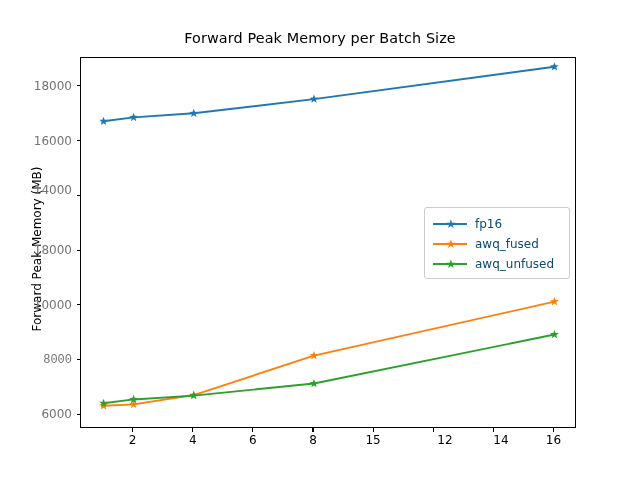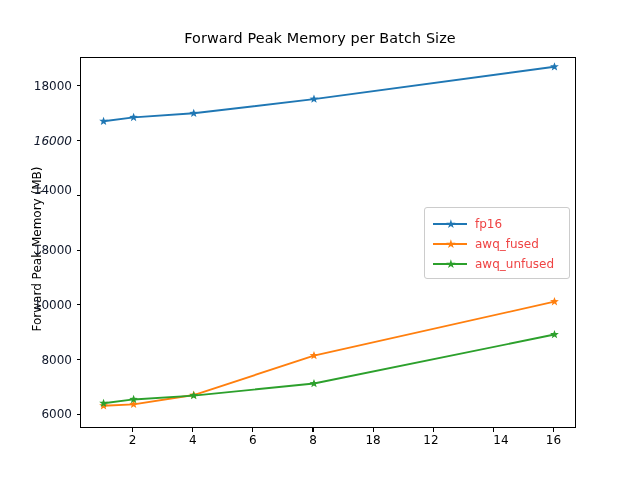--- a/index.html
+++ b/index.html
@@ -47,21 +47,21 @@
     width: 496px;
     height: 371px;
     overflow: visible;
   }
   .ytick-label {
     position: absolute;
     right: 0;
     width: 64px;
     text-align: right;
     font-size: 12px;
-    color: #0f172a;
+    color: #737373;
     transform: translateY(-50%);
   }
   .ytick-mark {
     position: absolute;
     width: 3.5px;
     height: 1.1px;
     background: #000000;
   }
   .xtick-label {
     position: absolute;
@@ -135,58 +135,58 @@
     left: 12px;
     top: 1px;
     width: 12px;
     height: 12px;
     font-size: 12px;
     line-height: 12px;
     text-align: center;
   }
   .legend-label {
     font-size: 12px;
-    color: #ef4444;
+    color: #0c4a6e;
     white-space: nowrap;
   }
 </style>
 </head>
 <body>
 
 <div id="figure">
 
   <div id="chart-title">Forward Peak Memory per Batch Size</div>
 
   <div id="ylabel">Forward Peak Memory (MB)</div>
 
   <div id="ytick-labels">
       <div class="ytick-label" style="top: 414.31px; left: 8px;">6000</div>
-      <div class="ytick-label" style="top: 359.55px; left: 8px;">8000</div>
+      <div class="ytick-label" style="top: 359.55px; left: 8px; font-family: Liberation Mono, monospace;">8000</div>
       <div class="ytick-label" style="top: 304.79px; left: 8px; text-align: right;">10000</div>
       <div class="ytick-label" style="top: 250.03px; left: 8px;">18000</div>
       <div class="ytick-label" style="top: 190px; left: 8px;">14000</div>
-      <div class="ytick-label" style="top: 140.509px; left: 8px; font-style: italic;">16000</div>
+      <div class="ytick-label" style="top: 140.509px; left: 8px;">16000</div>
       <div class="ytick-label" style="top: 85.7491px; left: 8px;">18000</div>
     </div>
   <div id="ytick-marks">
       <div class="ytick-mark" style="top: 413.81px; left: 76.5px;"></div>
       <div class="ytick-mark" style="top: 359.05px; left: 76.5px;"></div>
       <div class="ytick-mark" style="top: 304.29px; left: 76.5px;"></div>
       <div class="ytick-mark" style="top: 249.53px; left: 76.5px;"></div>
       <div class="ytick-mark" style="top: 194.769px; left: 76.5px;"></div>
       <div class="ytick-mark" style="top: 140.009px; left: 76.5px;"></div>
       <div class="ytick-mark" style="top: 85.2491px; left: 76.5px;"></div>
     </div>
   <div id="xtick-labels">
       <div class="xtick-label" style="left: 132.606px;">2</div>
       <div class="xtick-label" style="left: 192.727px;">4</div>
       <div class="xtick-label" style="left: 252.848px;">6</div>
       <div class="xtick-label" style="left: 312.97px;">8</div>
-      <div class="xtick-label" style="left: 373.091px;">18</div>
-      <div class="xtick-label" style="left: 431px;">12</div>
+      <div class="xtick-label" style="left: 373.091px;">15</div>
+      <div class="xtick-label" style="left: 445px;">12</div>
       <div class="xtick-label" style="left: 501px;">14</div>
       <div class="xtick-label" style="left: 553.455px;">16</div>
     </div>
   <div id="xtick-marks">
       <div class="xtick-mark" style="left: 132.106px;"></div>
       <div class="xtick-mark" style="left: 192.227px;"></div>
       <div class="xtick-mark" style="left: 252.348px;"></div>
       <div class="xtick-mark" style="left: 312.47px;"></div>
       <div class="xtick-mark" style="left: 372.591px;"></div>
       <div class="xtick-mark" style="left: 432.712px;"></div>

